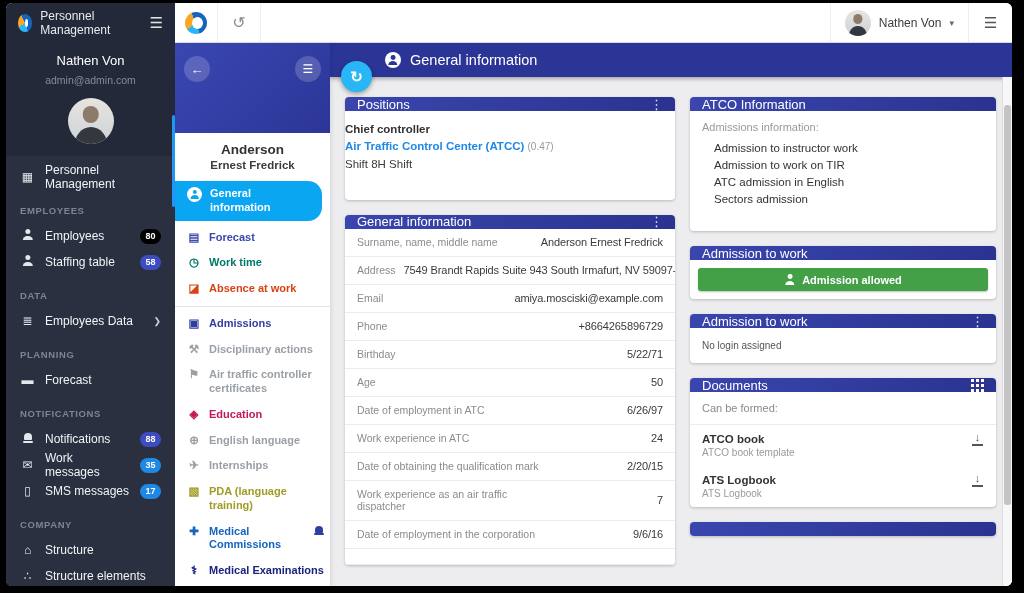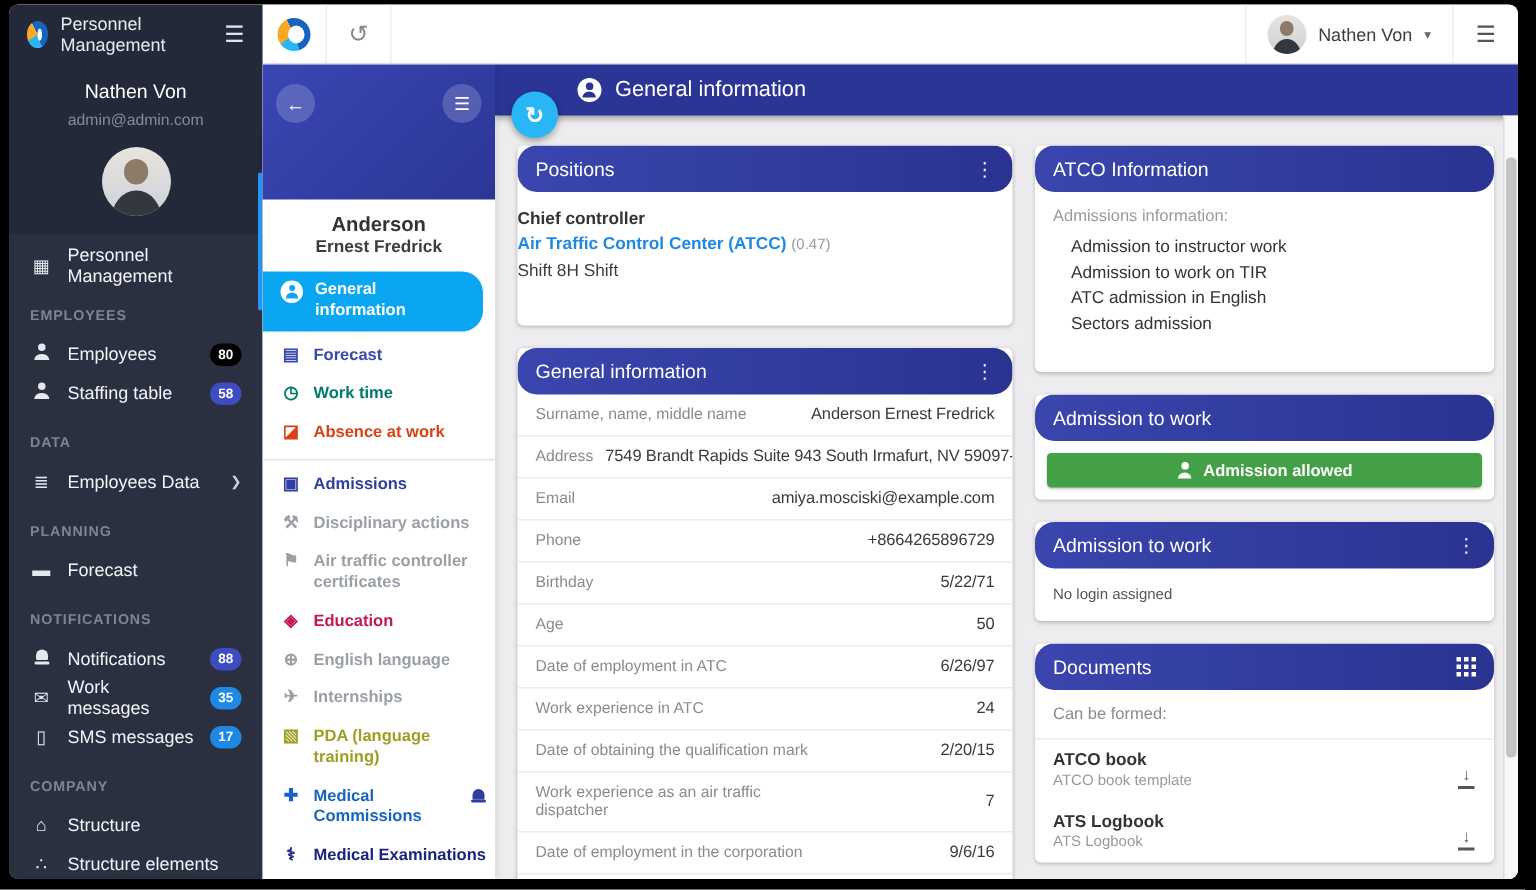--- a/index.html
+++ b/index.html
@@ -85,22 +85,22 @@
                font-size:14.5px;font-weight:500;box-shadow:0 2px 4px rgba(0,0,0,.3);flex:none;z-index:2;}
   .mh-circ{width:16px;height:16px;border-radius:50%;background:#fff;display:flex;align-items:center;justify-content:center;}
   .fab{position:absolute;left:11px;top:18px;width:31px;height:31px;border-radius:50%;background:#29b6f6;color:#fff;
        display:flex;align-items:center;justify-content:center;font-size:15px;font-weight:700;
        box-shadow:0 2px 5px rgba(0,0,0,.35);cursor:pointer;z-index:4;}
   .main-body{flex:1;display:flex;gap:15px;padding:20px 16px 0 15px;min-height:0;overflow:hidden;}
   .col-mid{width:330px;flex:none;}
   .col-right{flex:1;min-width:0;}
 
   .card{background:#fff;border-radius:4px;box-shadow:0 1px 3px rgba(0,0,0,.22);margin-bottom:15px;overflow:hidden;}
-  .card-h{height:31px;background:linear-gradient(90deg,#3a46ae,#2a3390);color:#fff;display:flex;align-items:center;
-          justify-content:space-between;padding:0 12px;font-size:13px;font-weight:500;border-radius:13px;}
+  .card-h{height:14px;background:linear-gradient(90deg,#3a46ae,#2a3390);color:#fff;display:flex;align-items:center;
+          justify-content:space-between;padding:0 12px;font-size:13px;font-weight:500;}
   .kebab{font-size:13px;color:#e7e9f5;cursor:pointer;line-height:1;}
   .grid9{position:relative;width:13px;height:13px;cursor:pointer;}
   .grid9::before{content:"";position:absolute;left:0;top:0;width:3px;height:3px;background:#fff;
      box-shadow:5px 0 0 #fff,10px 0 0 #fff,0 5px 0 #fff,5px 5px 0 #fff,10px 5px 0 #fff,0 10px 0 #fff,5px 10px 0 #fff,10px 10px 0 #fff;}
 
   .pos-body{padding:10px 0 27px;font-size:11.5px;color:#333;line-height:1.5;}
   .pos-role{font-weight:700;}
   .pos-org a{color:#1e88e5;font-weight:700;text-decoration:none;}
   .pos-code{color:#999;font-size:10px;}
   .pos-shift{color:#3c3c3c;}
@@ -111,21 +111,21 @@
 
   .atco-body{padding:10px 12px 24px;}
   .atco-intro{font-size:11px;color:#9a9a9a;margin-bottom:6px;}
   .atco-item{font-size:11.5px;color:#333;padding:2.5px 0 2.5px 12px;}
 
   .btn-green{margin:8px;height:23px;border-radius:3px;background:#43a047;color:#fff;font-size:11px;font-weight:700;
              display:flex;align-items:center;justify-content:center;gap:7px;cursor:pointer;box-shadow:0 1px 2px rgba(0,0,0,.25);}
 
   .plain-body{padding:12px;font-size:10px;color:#555;}
   .doc-intro{padding:10px 12px;font-size:11px;color:#8a8a8a;border-bottom:1px solid #ececec;}
-  .doc-row{display:flex;align-items:flex-end;padding:8px 12px;gap:20px;}
+  .doc-row{display:flex;align-items:flex-start;padding:8px 12px;gap:20px;}
   .doc-txt{flex:1;min-width:0;}
   .doc-name{font-size:11.5px;font-weight:700;color:#333;}
   .doc-desc{font-size:10px;color:#9a9a9a;margin-top:2px;}
   .dl{position:relative;width:13px;height:13px;color:#555;flex:none;cursor:pointer;}
   .dl::before{content:"↓";position:absolute;left:0;right:0;top:-2px;text-align:center;font-size:11px;font-weight:700;}
   .dl::after{content:"";position:absolute;left:1px;right:1px;bottom:0;height:2px;background:#555;}
 
   .scrollstrip{position:absolute;right:0;top:34px;bottom:0;width:10px;background:#f7f7f7;border-left:1px solid #ddd;z-index:5;}
   .scrollthumb{position:absolute;right:1px;top:28px;width:7px;height:400px;background:#c4c4c4;border-radius:3px;}
 </style>

